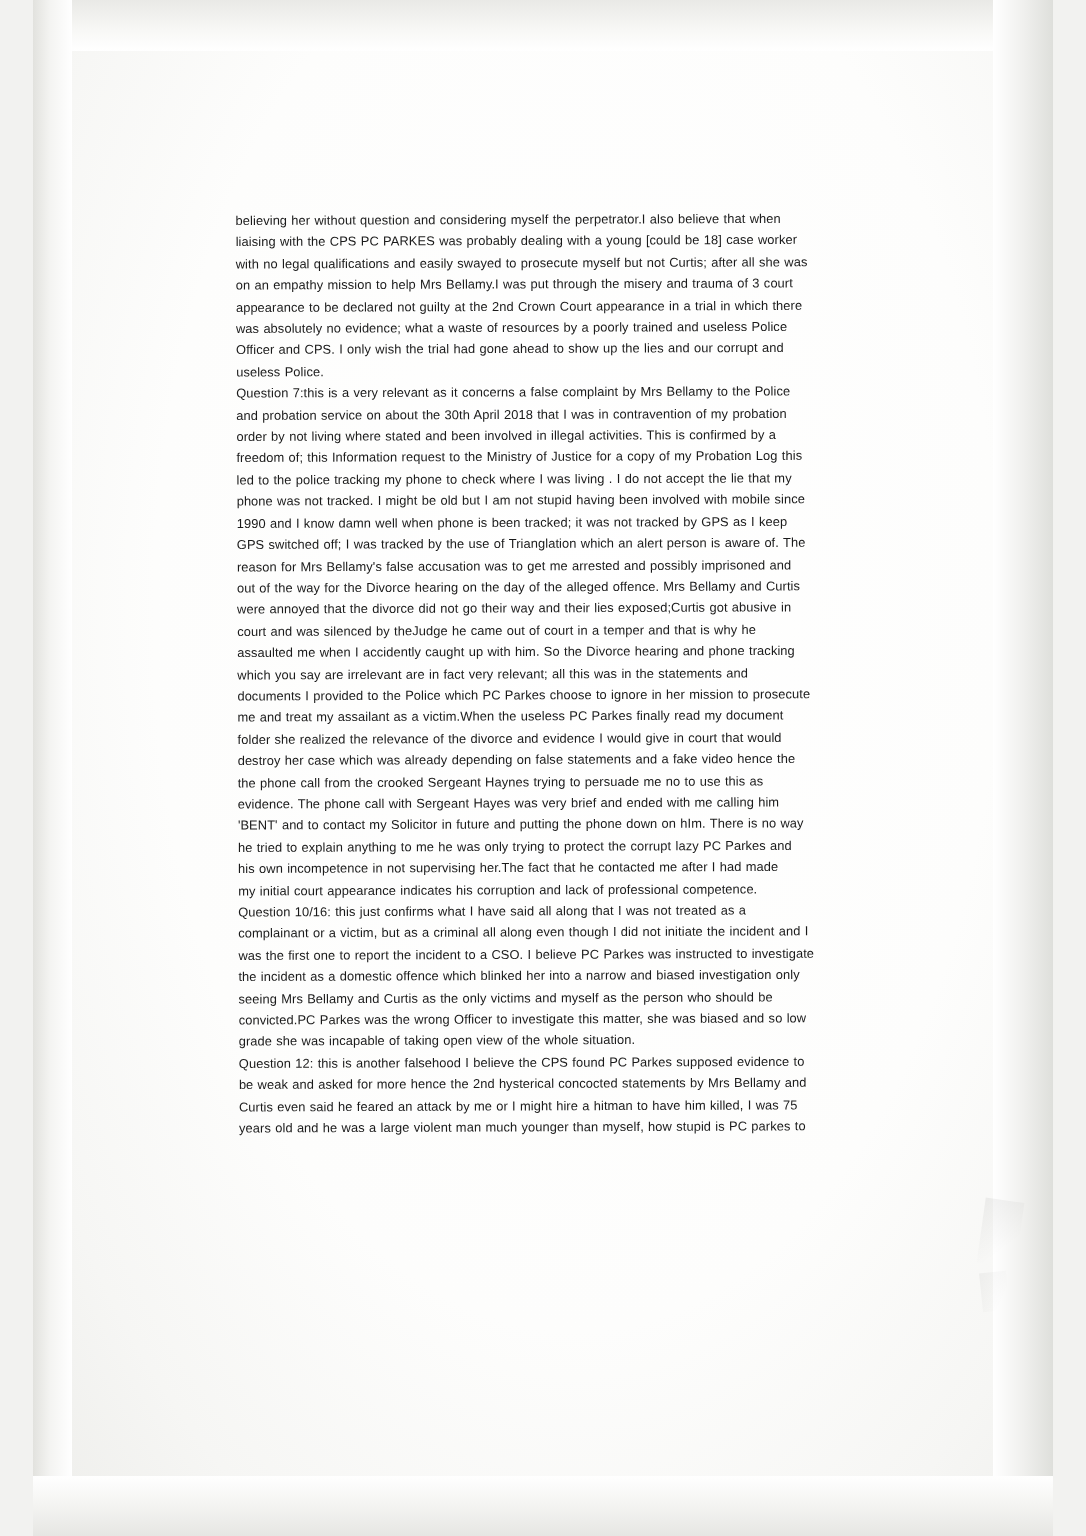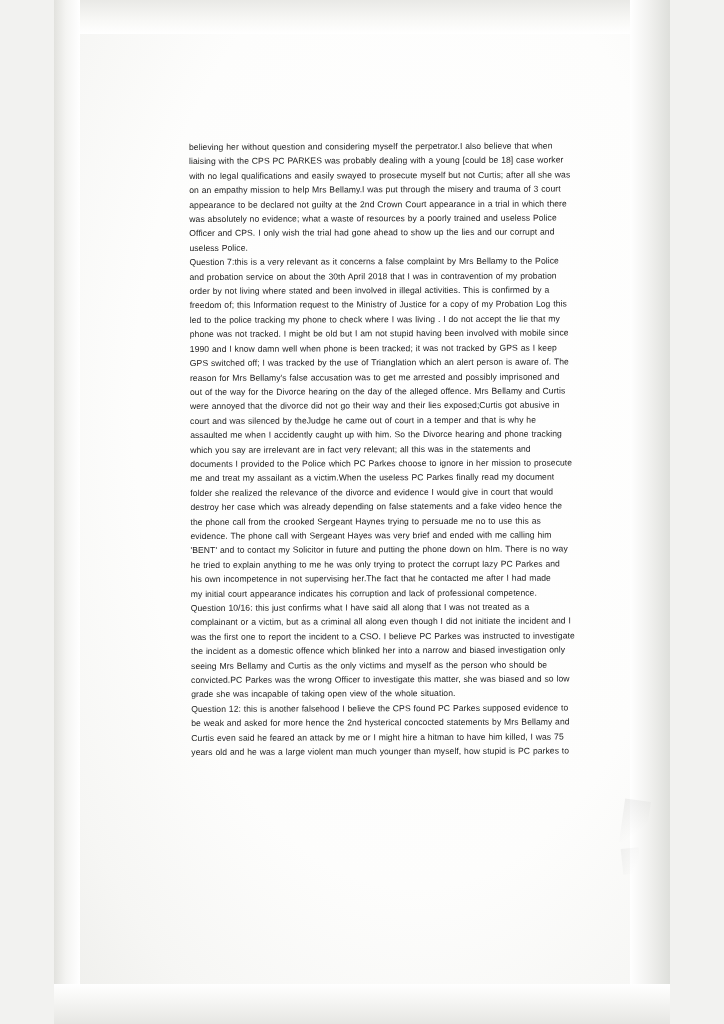--- a/index.html
+++ b/index.html
@@ -5,21 +5,21 @@
   html, body {
     margin: 0;
     padding: 0;
     background: #f2f2f0;
   }
   body {
     font-family: "Liberation Sans", sans-serif;
   }
   .page {
     position: relative;
-    width: 616px;
+    width: 680px;
     height: 1024px;
     margin: 0 auto;
     background: #ffffff;
     overflow: hidden;
   }
   
   .paper {
     position: absolute;
     left: 0; top: 0;
     width: 724px; height: 1024px;

